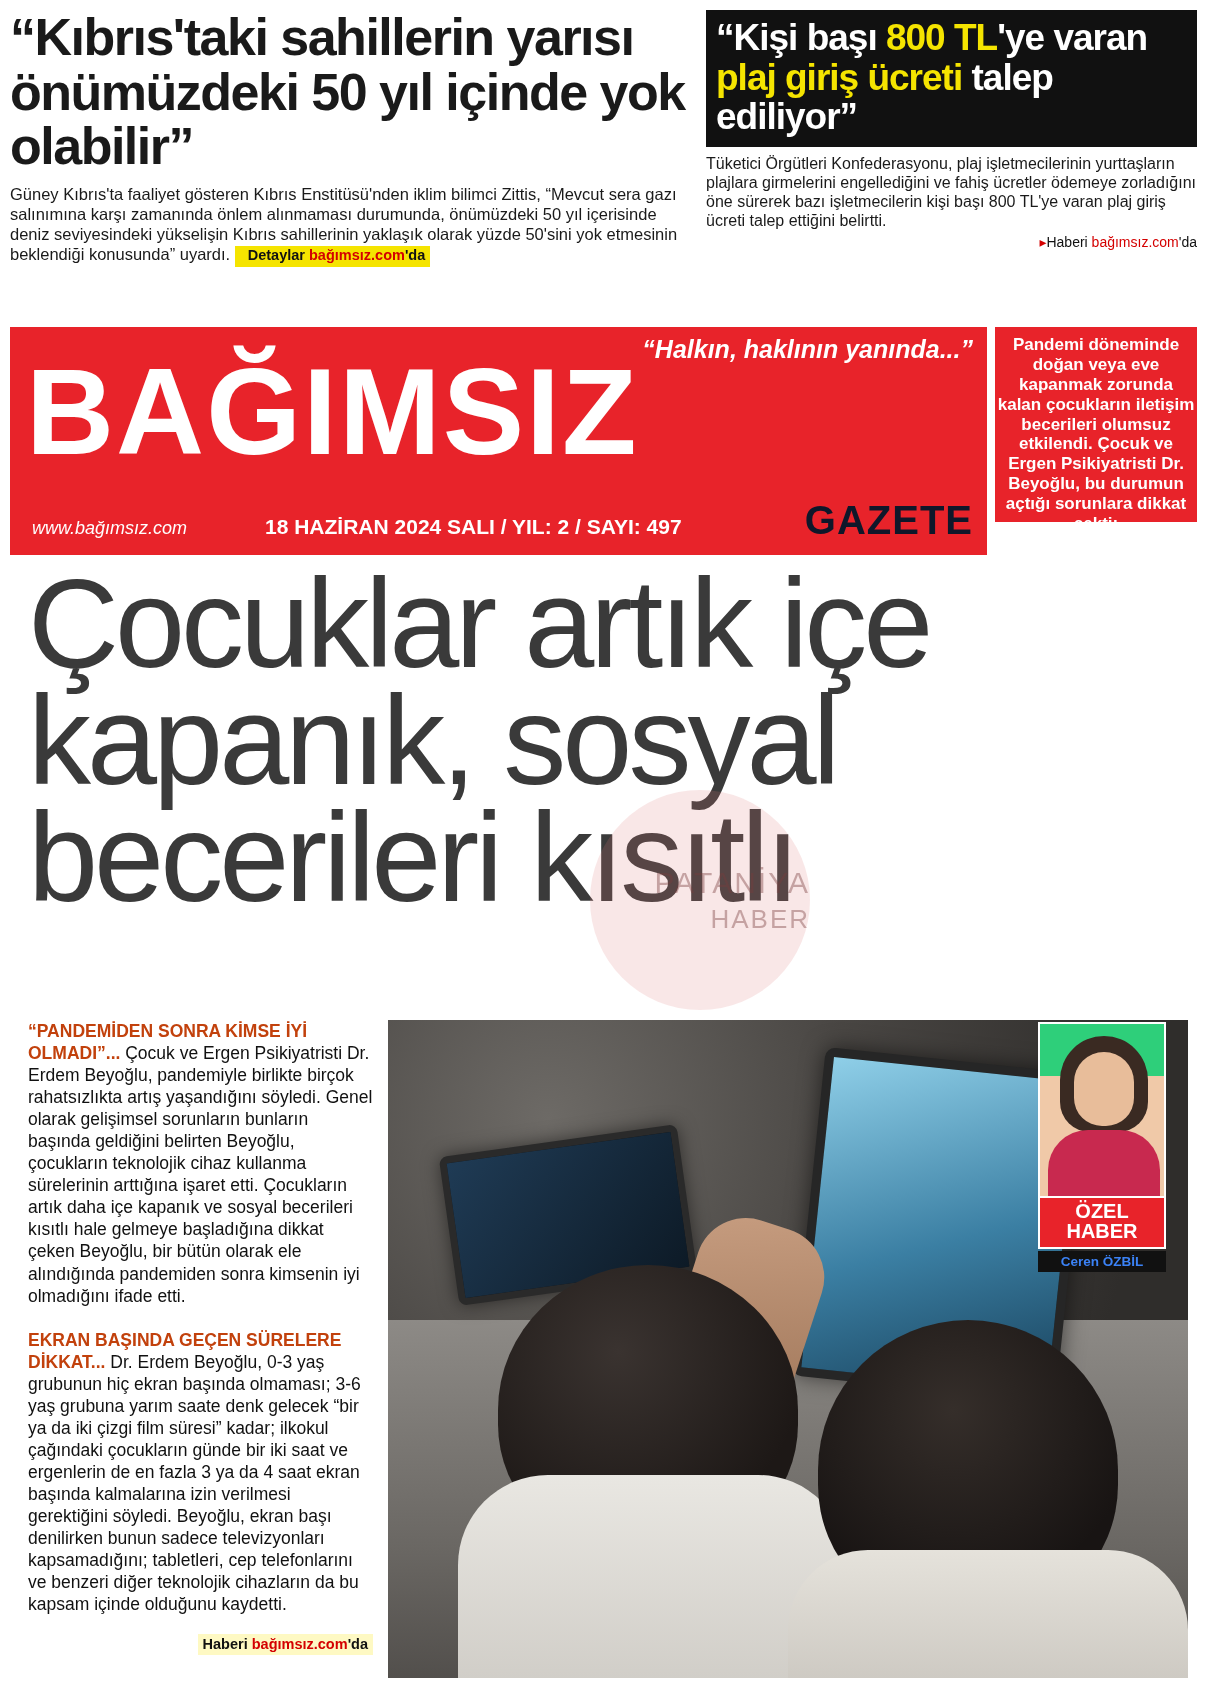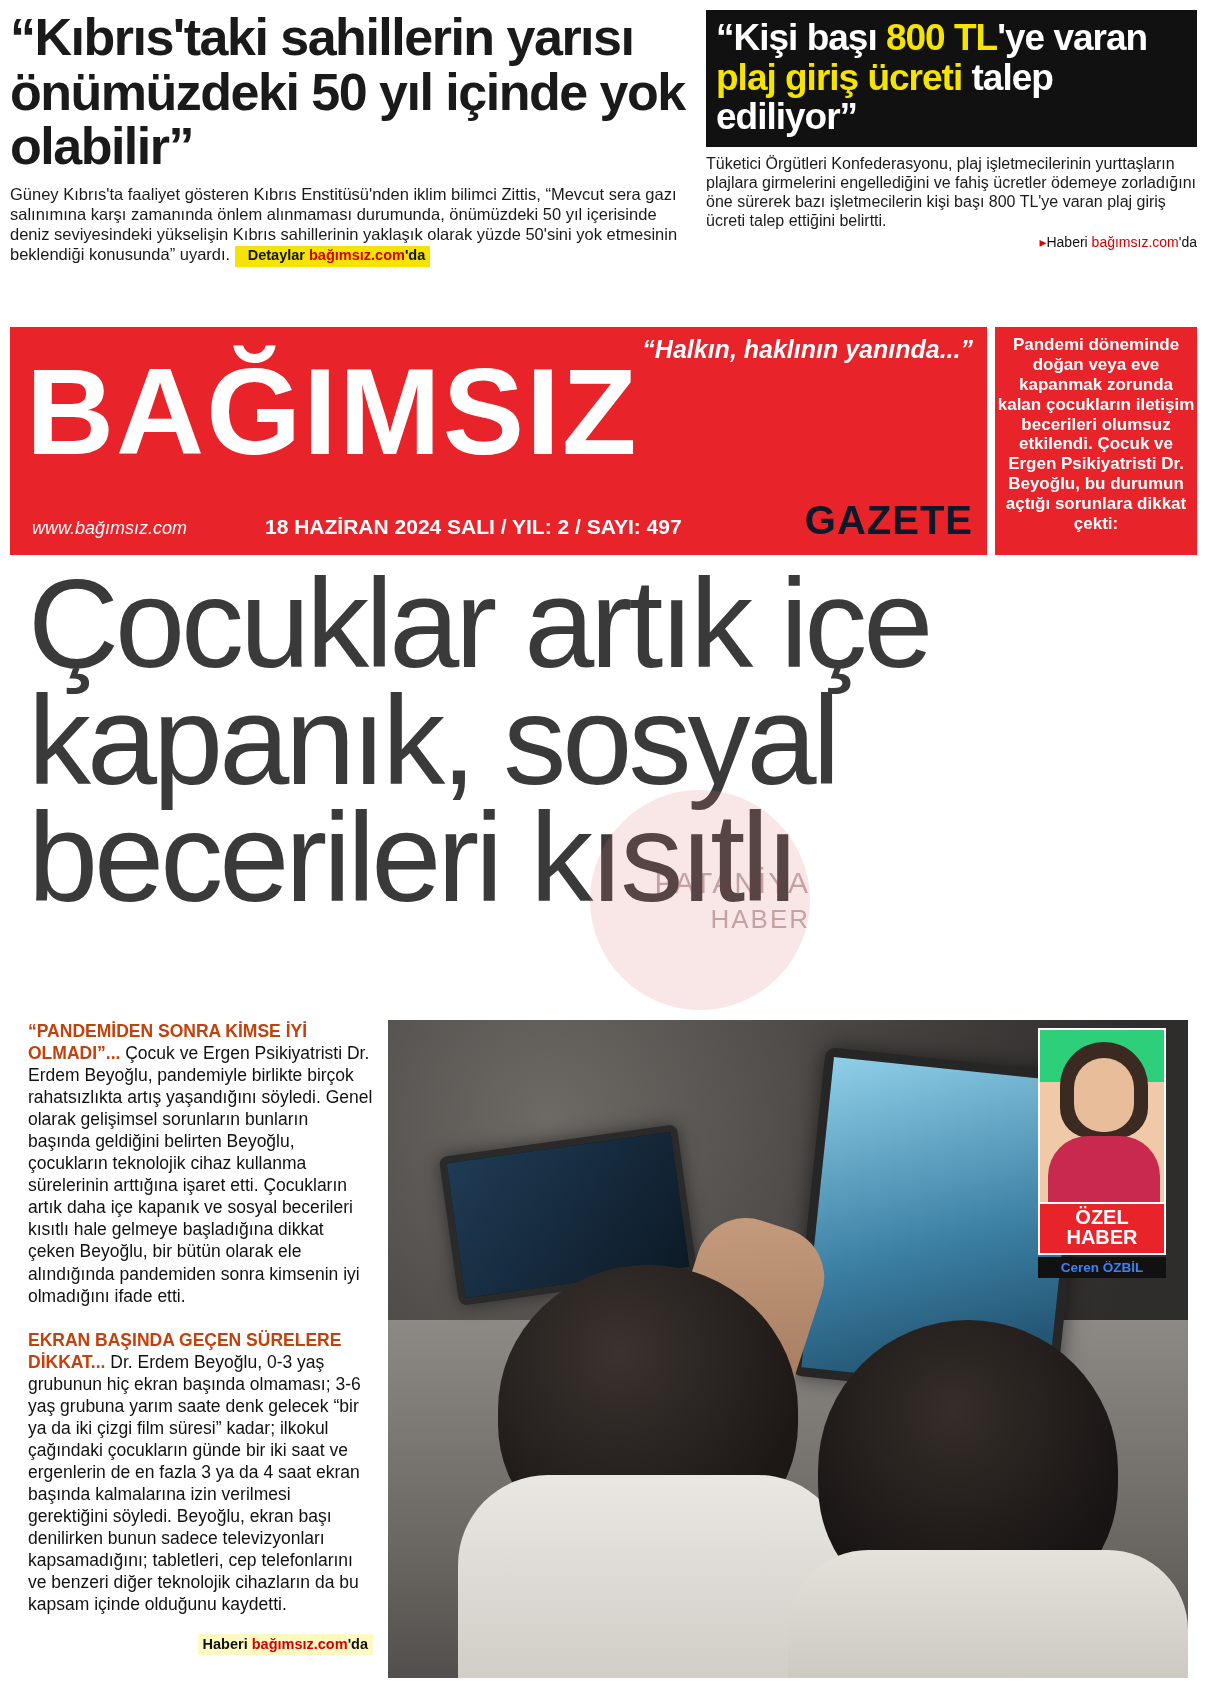--- a/index.html
+++ b/index.html
@@ -136,21 +136,21 @@
     font-weight: bold;
     font-size: 21px;
     color: #ffffff;
   }
 
   
   .side-red {
     position: absolute;
     top: 327px; left: 995px;
     width: 202px;
-    height: 228px;
+    height: 195px;
     background: #e8232a;
     color: #ffffff;
     padding: 8px 0;
     text-align: center;
     font-weight: bold;
     font-size: 17px;
     line-height: 1.17;
   }
 
   
@@ -299,21 +299,21 @@
     left: 290px; top: 200px;
     width: 130px; height: 210px;
     background: linear-gradient(160deg, #c79d80 0%, #9c7356 100%);
     border-radius: 50px;
     transform: rotate(18deg);
   }
 
   
   .inset {
     position: absolute;
-    right: 22px; top: 8px;
+    right: 22px; top: 2px;
     width: 128px;
   }
   .inset-photo {
     width: 128px; height: 176px;
     background: linear-gradient(180deg, #2ecf7a 0%, #2ecf7a 30%, #f0c9a8 30%, #f0c9a8 100%);
     position: relative;
     overflow: hidden;
     border: 2px solid #ffffff;
   }
   .ip-hair {

